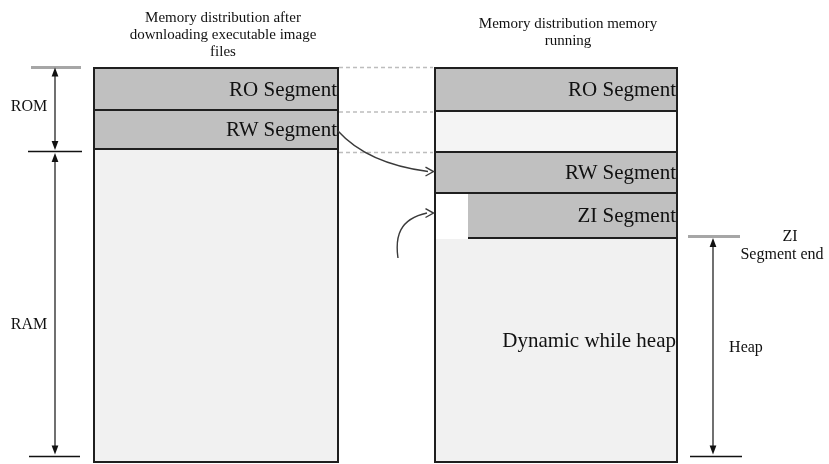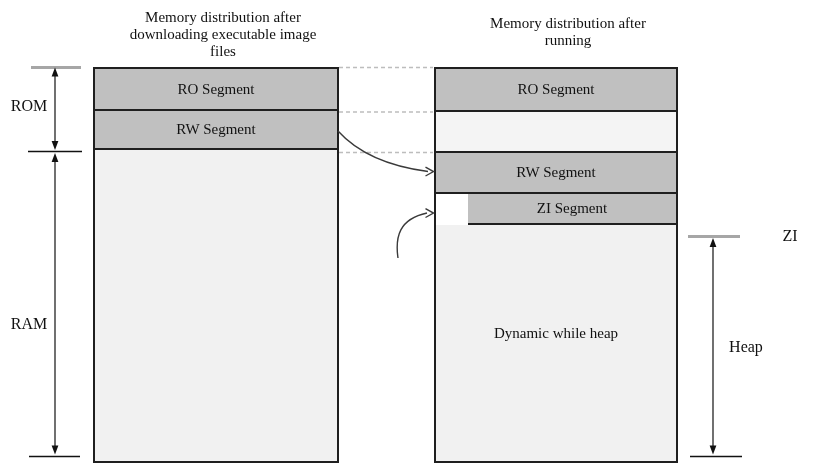--- a/index.html
+++ b/index.html
@@ -16,50 +16,50 @@
   #right-title { left:473px; top:15px; width:190px; }
 
   .box {
     position:absolute; top:67px; height:396px; box-sizing:border-box;
     border:2px solid #1f1f1f; display:flex; flex-direction:column;
   }
   #left-box  { left:93px;  width:246px; }
   #right-box { left:434px; width:244px; }
 
   .seg {
-    box-sizing:border-box; display:flex; align-items:center; justify-content:center;
-    font-size:15px; flex:0 0 auto;
+    box-sizing:border-box; display:flex; align-items:center; justify-content:flex-end;
+    font-size:21px; flex:0 0 auto;
   }
   .seg.dark { background:#c0c0c0; border-bottom:2px solid #1f1f1f; }
   .seg.gap  { background:#f4f4f4; border-bottom:2px solid #1f1f1f; }
   .seg.rest { flex:1 1 auto; background:#f1f1f1; }
   #left-ro  { height:42px; }
   #left-rw  { height:39px; }
   #right-ro { height:43px; }
   #right-gap{ height:41px; }
   #right-rw { height:41px; }
-  #right-zi { height:31px;margin-left:32px; }
+  #right-zi { height:45px;margin-left:32px; }
   #right-heap { padding-bottom:20px; }
 
   .side-label { position:absolute; font-size:16px; line-height:17px; text-align:center; }
   #rom-label  { left:8px;   top:97px;  width:42px; }
   #ram-label  { left:8px;   top:315px; width:42px; }
   #zi-end-l1  { left:772px; top:227px; width:36px; }
   #zi-end-l2  { left:735px; top:245px; width:94px; }
   #heap-label { left:724px; top:338px; width:44px; }
 
   #annotations { position:absolute; left:0; top:0; pointer-events:none; }
 </style>
 </head>
 <body>
 
 <div id="canvas">
 
   <div class="title" id="left-title">Memory distribution after downloading executable image files</div>
-  <div class="title" id="right-title">Memory distribution after running</div>
+  <div class="title" id="right-title">Memory distribution memory running</div>
 
   <div class="box" id="left-box">
     <div class="seg dark" id="left-ro">
       <span>RO Segment</span>
     </div>
     <div class="seg dark" id="left-rw">
       <span>RW Segment</span>
     </div>
     <div class="seg rest"></div>
   </div>
@@ -76,20 +76,21 @@
       <span>ZI Segment</span>
     </div>
     <div class="seg rest" id="right-heap">
       <span>Dynamic while heap</span>
     </div>
   </div>
 
   <div class="side-label" id="rom-label">ROM</div>
   <div class="side-label" id="ram-label">RAM</div>
   <div class="side-label" id="zi-end-l1">ZI</div>
+  <div class="side-label" id="zi-end-l2">Segment end</div>
   <div class="side-label" id="heap-label">Heap</div>
 
   <svg id="annotations" width="829" height="464" viewBox="0 0 829 464">
 
     <line x1="339" y1="67.5" x2="433" y2="67.5" stroke="#bdbdbd" stroke-width="1.4" stroke-dasharray="4 3"></line>
     <line x1="339" y1="112" x2="433" y2="112" stroke="#bdbdbd" stroke-width="1.4" stroke-dasharray="4 3"></line>
     <line x1="339" y1="152.5" x2="433" y2="152.5" stroke="#bdbdbd" stroke-width="1.4" stroke-dasharray="4 3"></line>
 
     <line x1="31" y1="67.5" x2="81" y2="67.5" stroke="#a6a6a6" stroke-width="3"></line>
     <line x1="55" y1="74" x2="55" y2="144" stroke="#111" stroke-width="1.2"></line>

